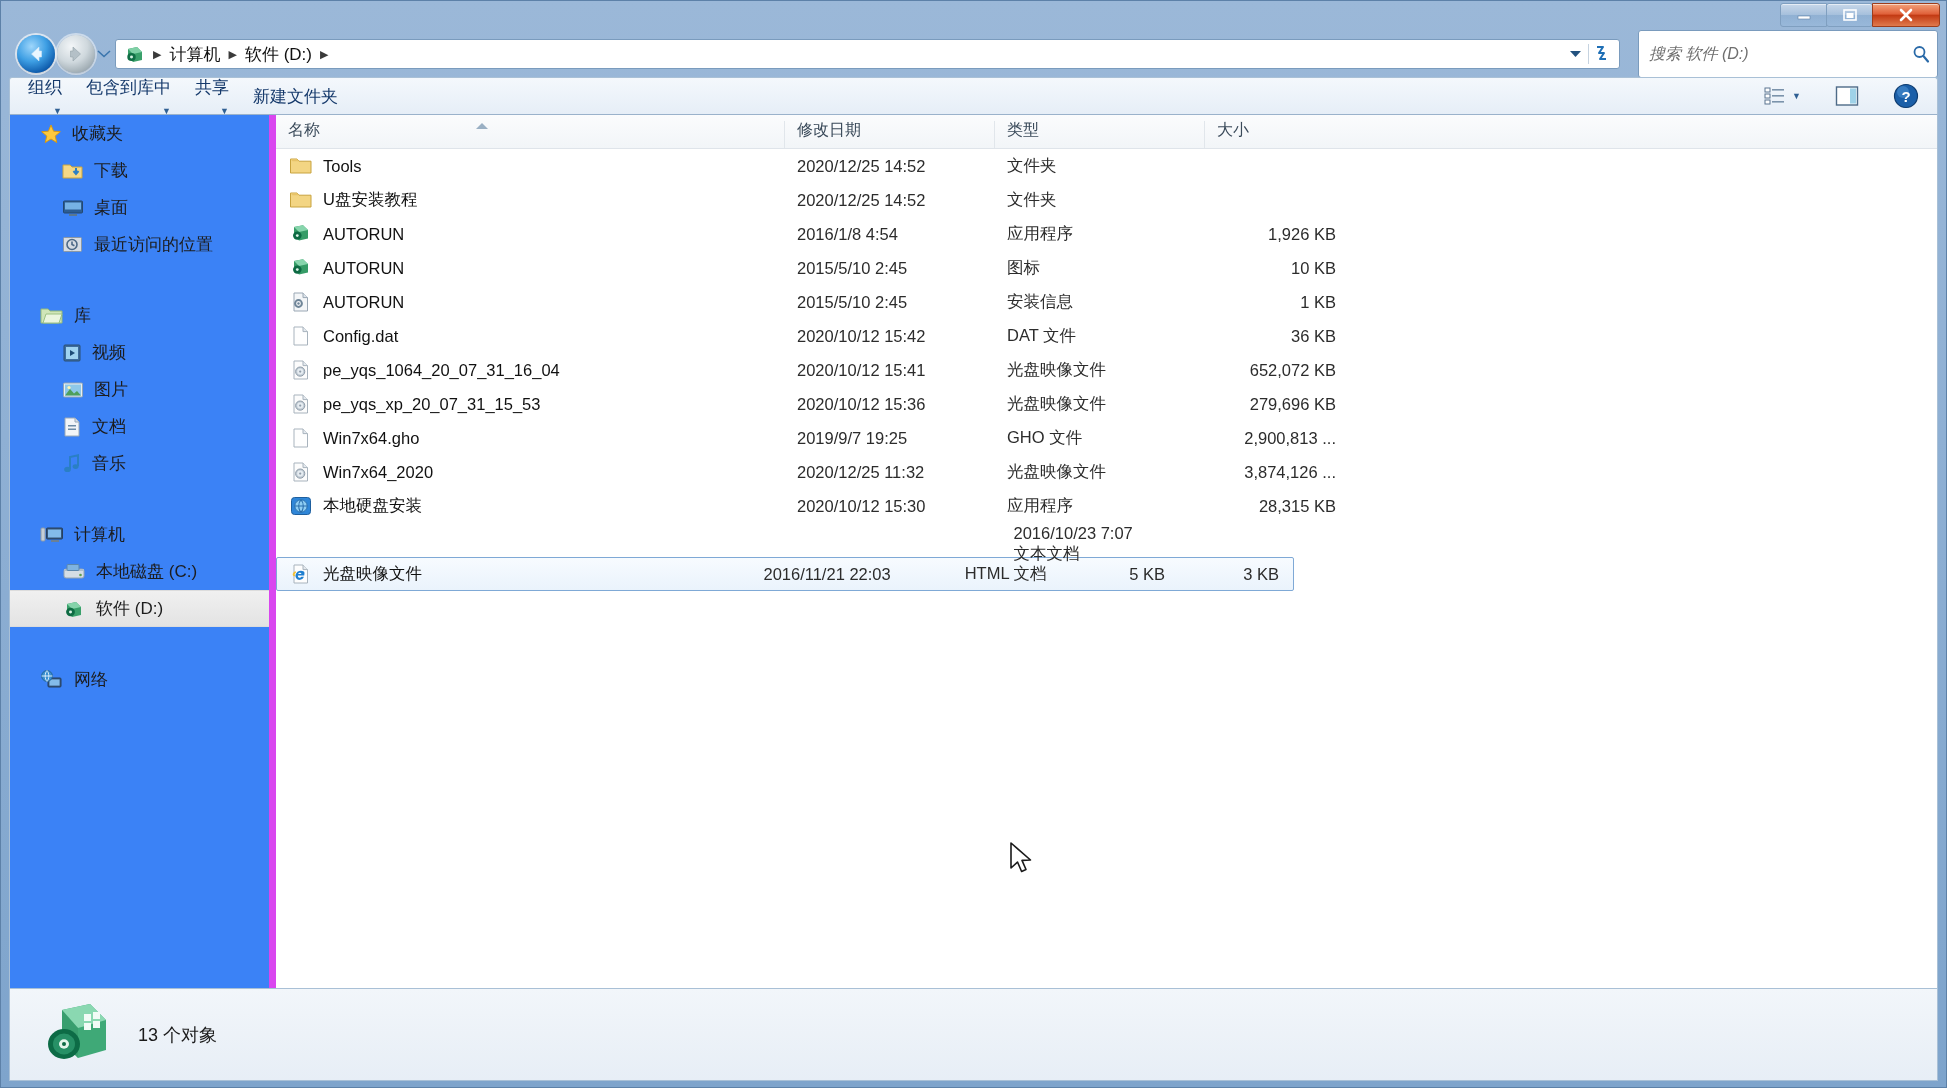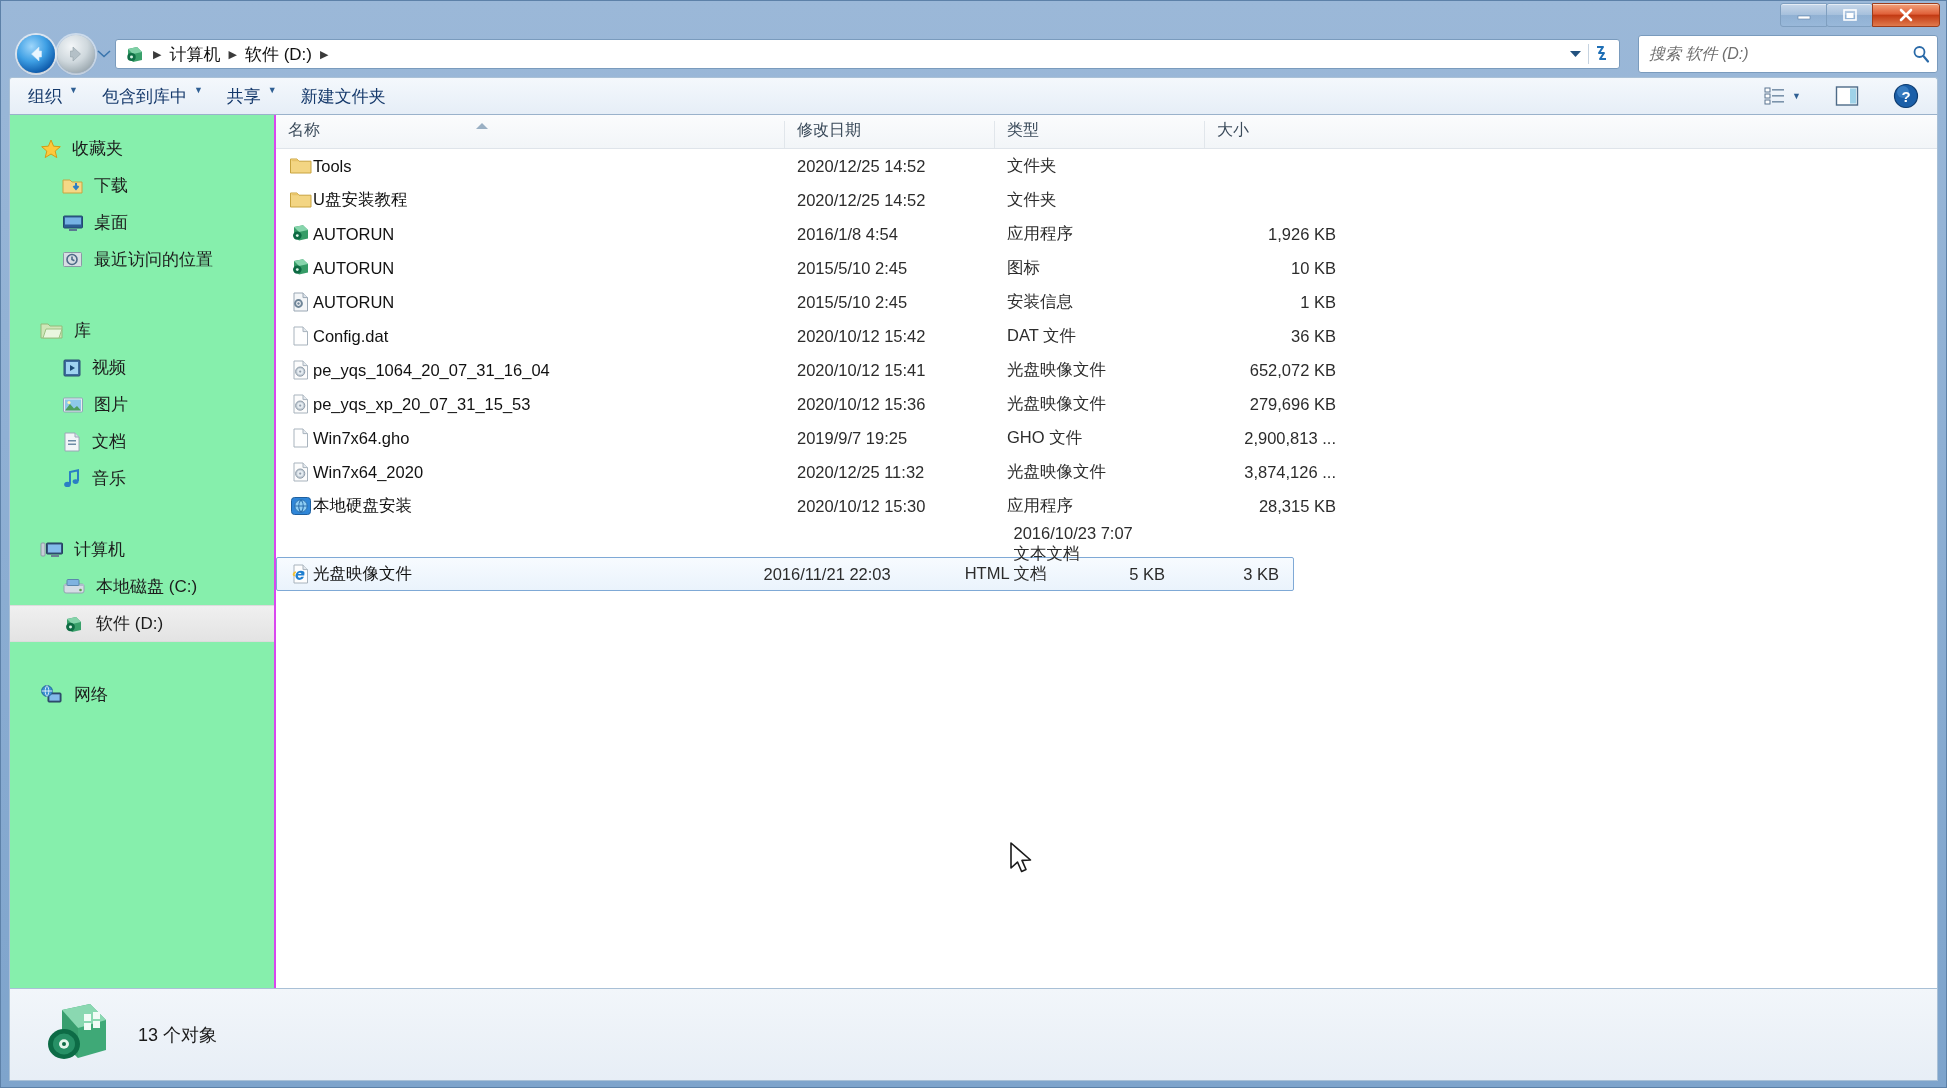--- a/index.html
+++ b/index.html
@@ -86,21 +86,21 @@
   #crumbs { display:flex; align-items:center; flex:1 1 auto; min-width:0; overflow:hidden; }
   .crumb {
     font-size: 17px; color: #111; white-space: nowrap;
     padding: 2px 5px; cursor: default;
   }
   .crumbsep { color:#3a3a3a; font-size: 11px; padding: 0 3px; }
   .addr-right { display:flex; align-items:center; flex:0 0 auto; }
   .addr-ico { width: 26px; text-align:center; color:#1b4e80; font-size: 12px; cursor: default; }
   .addr-div { width:1px; height:20px; background:#c6d3e0; }
   #searchbox {
-    flex: 0 0 300px; height: 38px; margin-left: 18px;
+    flex: 0 0 300px; height: 48px; margin-left: 18px;
     background: #fff; border: 1px solid #7a9bbd; border-radius: 3px;
     display:flex; align-items:center; padding: 0 6px 0 10px;
   }
   #searchinput {
     flex:1 1 auto; border:0; outline:0; font-size:16px; font-style: italic;
     color:#6f6f6f; font-family: inherit; background: transparent;
   }
   #searchinput::placeholder { color:#6f6f6f; font-style: italic; }
 
   
@@ -109,44 +109,45 @@
     margin: 0 8px;
     background: linear-gradient(180deg,#f4f8fc 0%, #e6eef7 100%);
     border: 1px solid #a9c0d6;
     border-bottom: 1px solid #9ab2cb;
     border-radius: 3px 3px 0 0;
     display:flex; align-items:center;
     padding: 0 6px;
   }
   .tbitem {
     font-size: 17px; color:#15396b; padding: 4px 12px;
-    display:flex; align-items:flex-start; gap:7px; cursor: default; border-radius:3px;
+    display:flex; align-items:flex-end; gap:7px; cursor: default; border-radius:3px;
     white-space: nowrap;
+    flex-direction: column;
   }
   .caret { font-size: 9px; color:#2f5f93; }
   .tbspacer { flex:1 1 auto; }
   .tbicon { padding: 3px 8px; display:flex; align-items:center; gap:6px; cursor:default; }
 
   
   #body {
     flex: 1 1 auto;
     margin: 0 8px;
     background:#fff;
     border: 1px solid #a9c0d6;
     border-top: 0;
     display:flex;
     min-height: 0;
   }
 
   
   #sidebar {
     flex: 0 0 266px;
-    background: #86efac;
-    border-right: 2px solid #d946ef;
-    padding-top: 15px;
+    background: #3b82f6;
+    border-right: 7px solid #d946ef;
+    padding-top: 0;
     overflow: hidden;
   }
   .navgroup { margin-bottom: 6px; }
   .navrow {
     display:flex; align-items:center; gap:10px;
     height: 37px; padding-left: 30px; cursor: default;
     font-size: 17px; color:#1c1c1c;
   }
   .navrow.child { padding-left: 52px; }
   .navrow.selected {
@@ -180,21 +181,21 @@
   #rows { flex:1 1 auto; overflow:hidden; }
   .frow {
     height: 34px; display:flex; align-items:center; cursor: default;
     border: 1px solid transparent;
   }
   .frow.selected {
     background: linear-gradient(180deg,#f7fbff 0%, #eaf3fc 100%);
     border: 1px solid #7fa9d6;
     border-radius: 2px;
   }
-  .c-name { display:flex; align-items:center; padding-left: 12px; overflow:hidden; }
+  .c-name { display:flex; align-items:center; gap:10px; padding-left: 12px; overflow:hidden; }
   .c-date, .c-type { font-size: 16.5px; color:#2c2c2c; padding-left: 12px; }
   .c-size { font-size: 16.5px; color:#2c2c2c; text-align:right; padding-right: 14px; }
   .fname { font-size: 16.5px; color:#111; white-space:nowrap; }
 
   
   #statusbar {
     height: 92px; flex:0 0 92px;
     margin: 0 8px 6px;
     background: linear-gradient(180deg,#f2f6fa 0%, #e7eef6 100%);
     border: 1px solid #a9c0d6;

